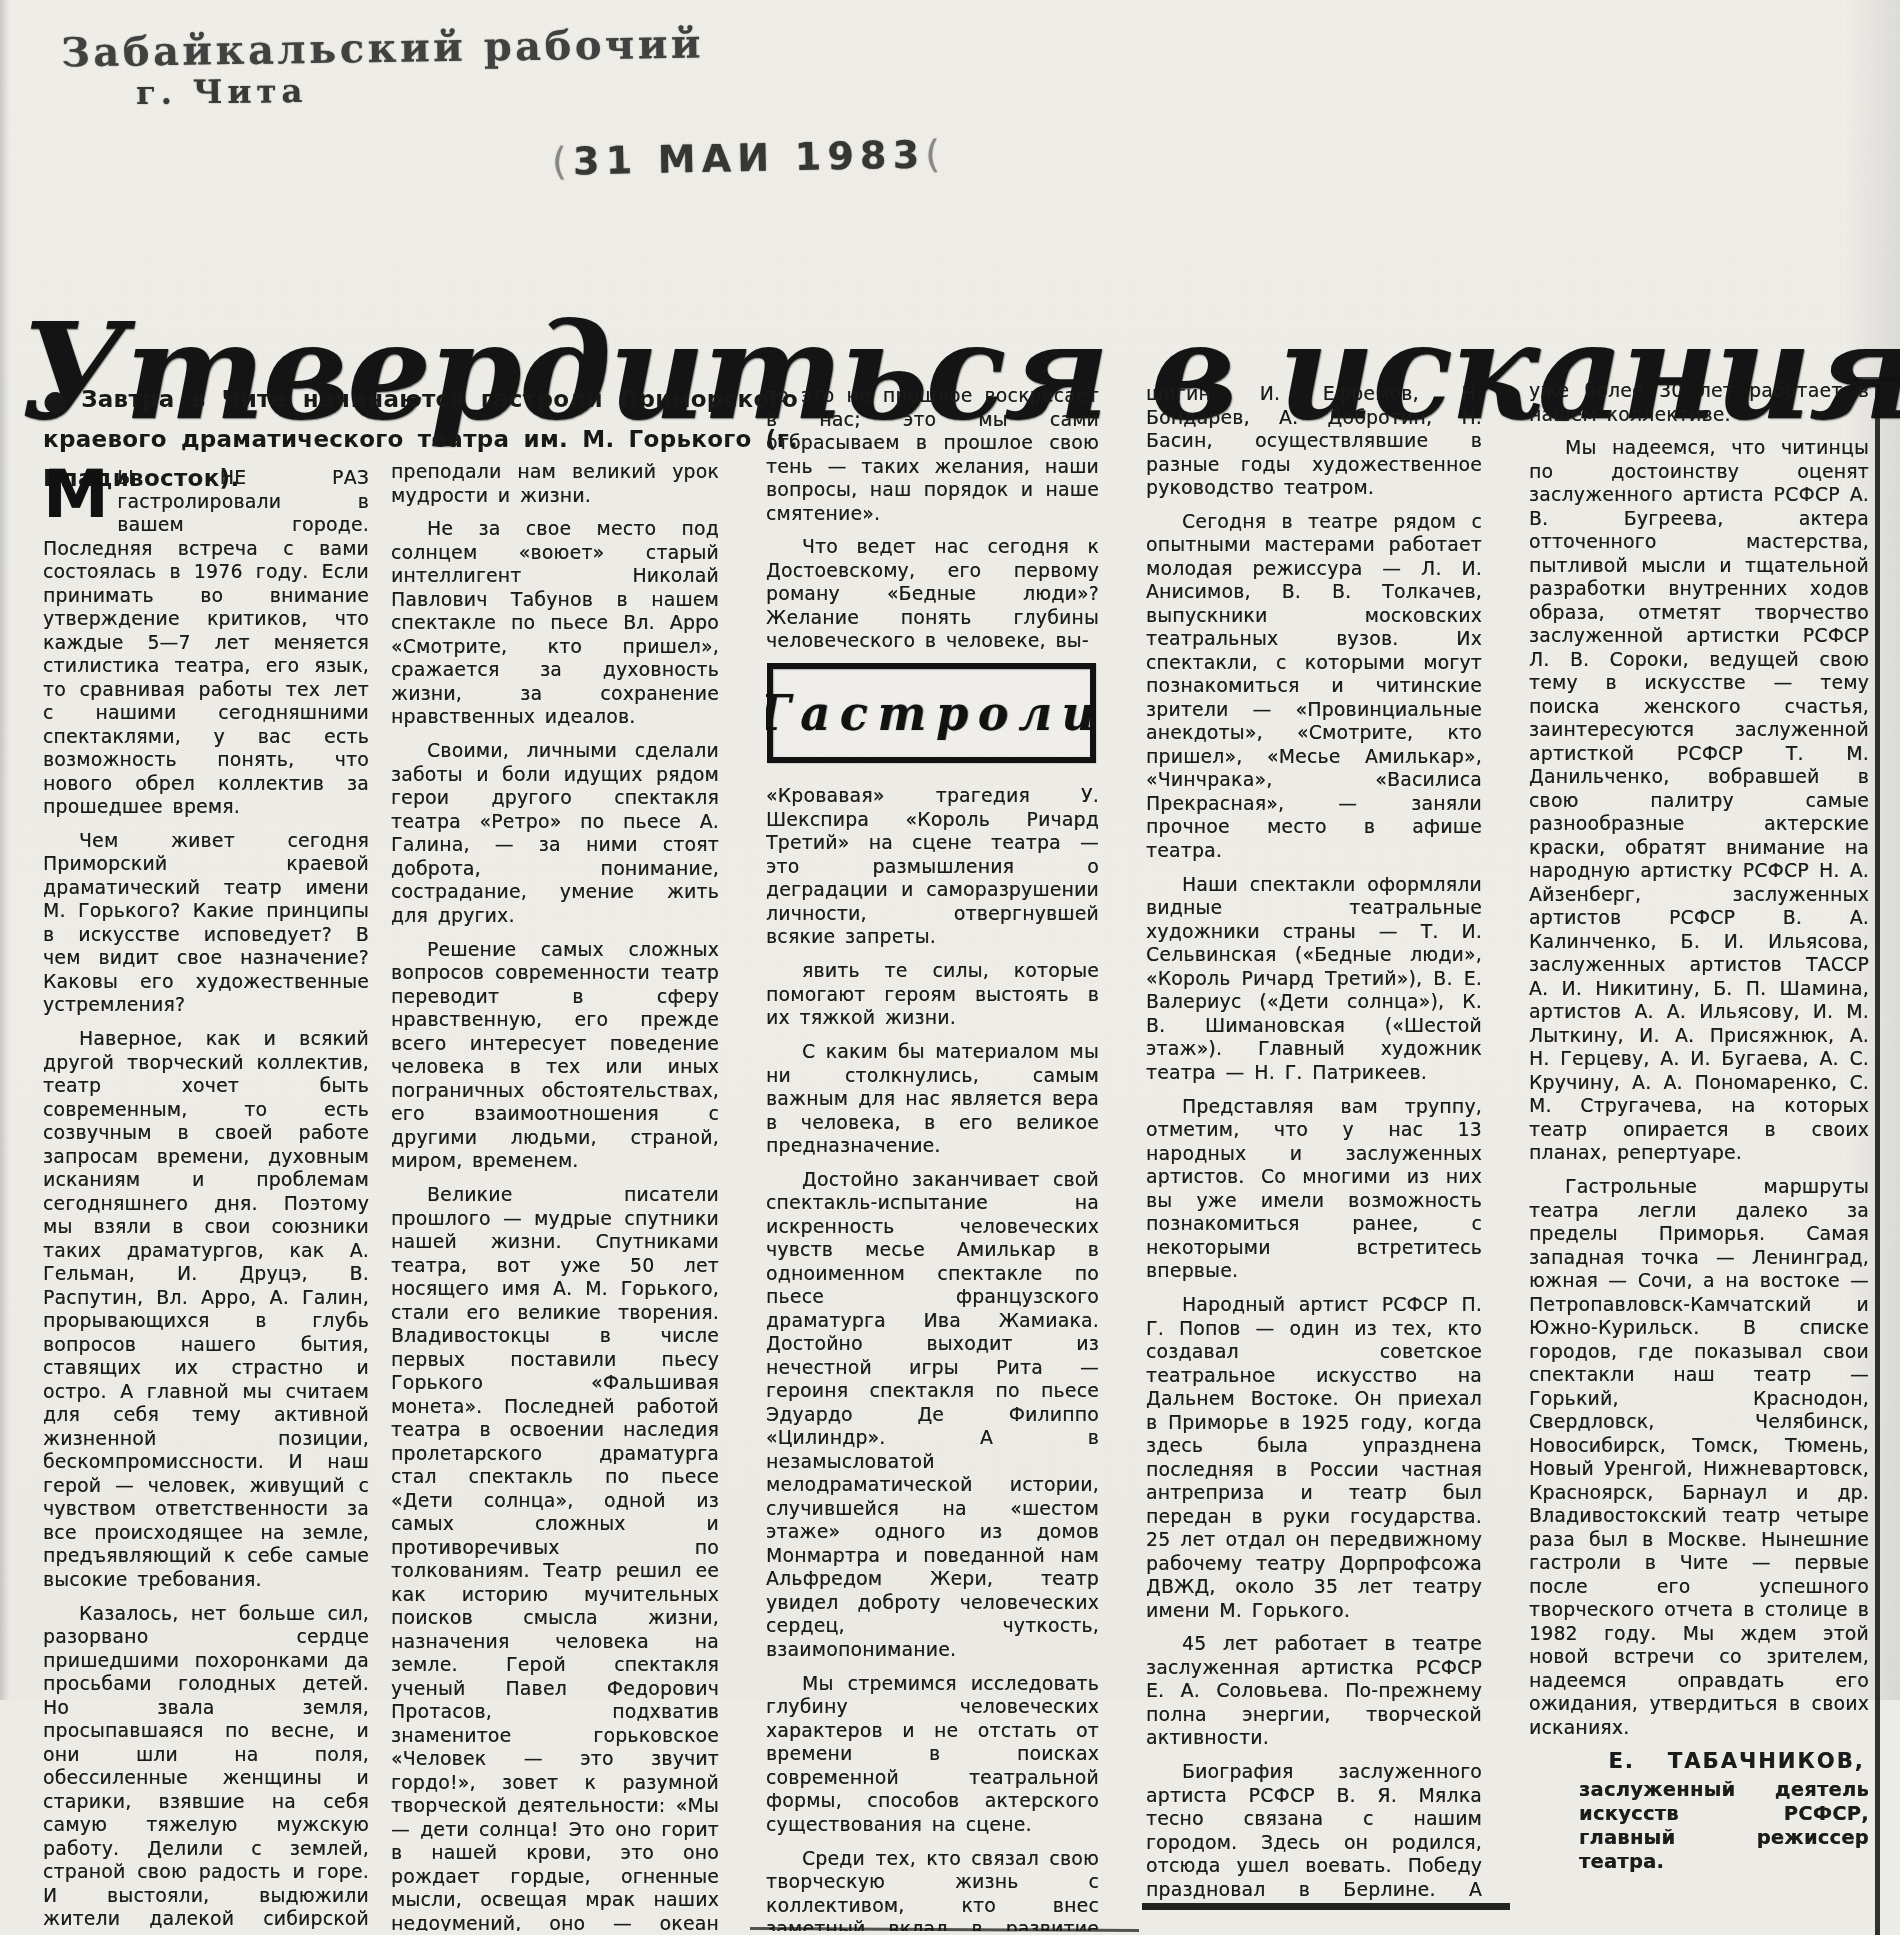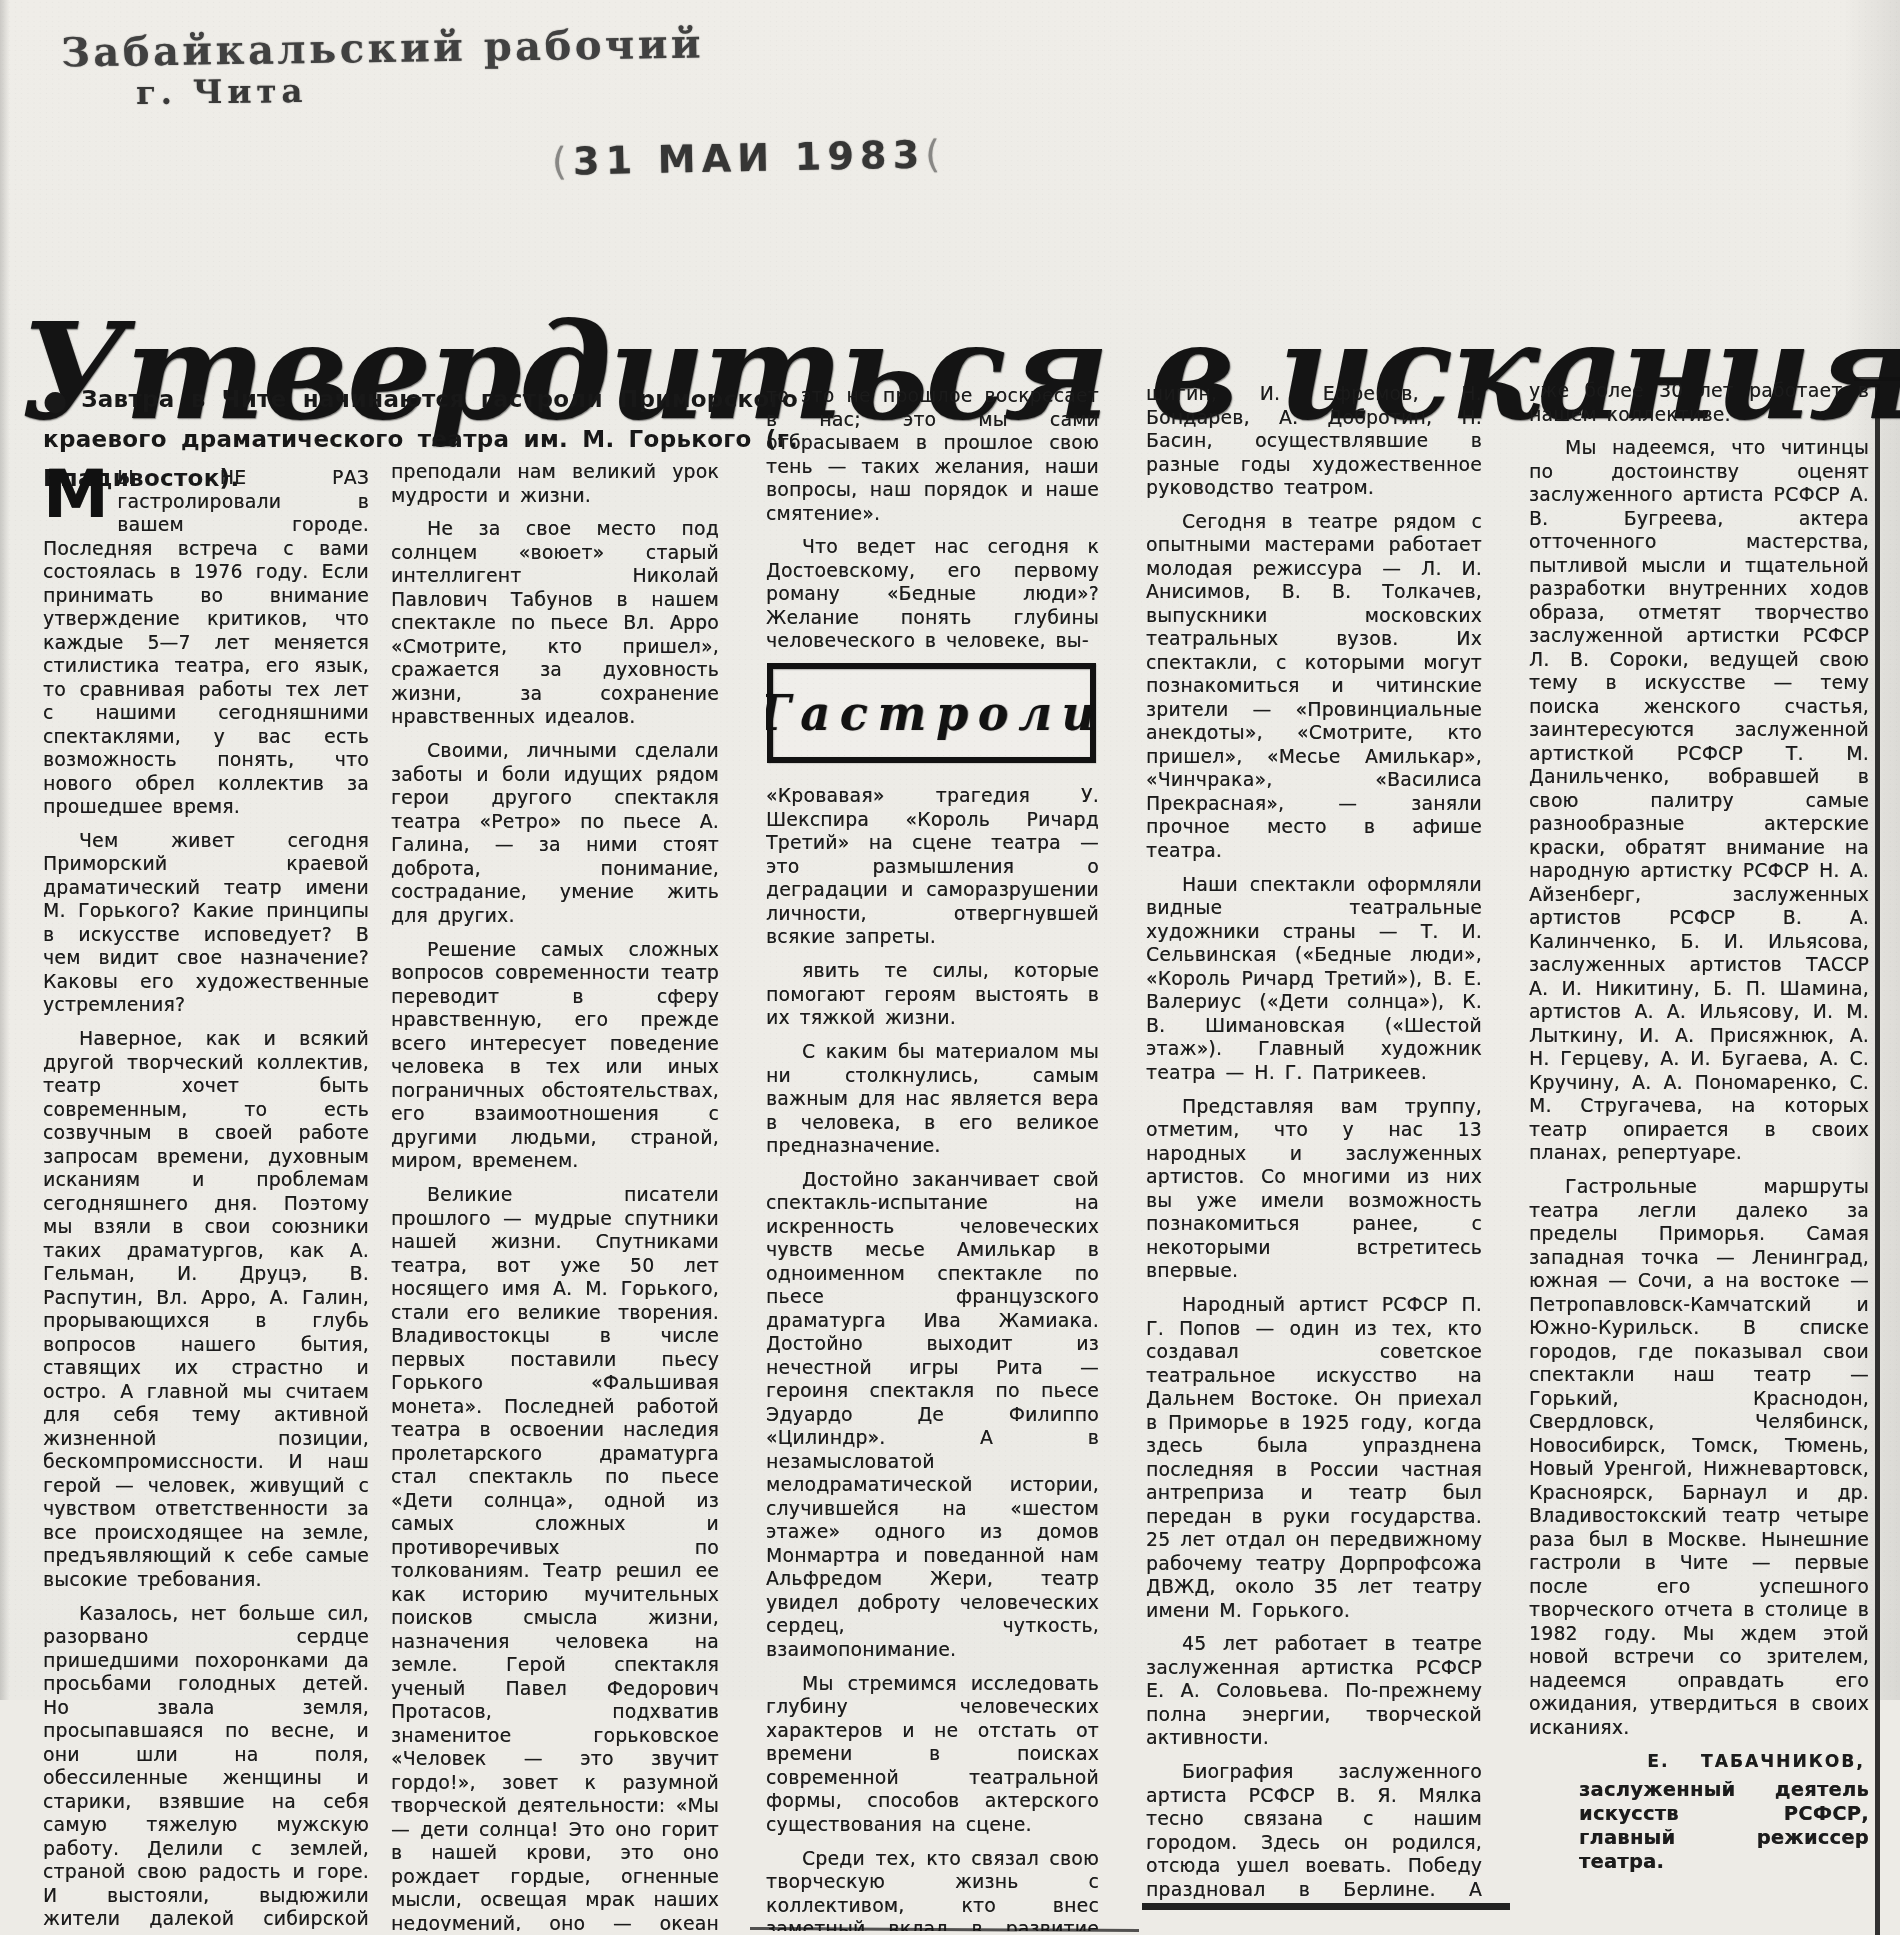--- a/index.html
+++ b/index.html
@@ -101,21 +101,21 @@
   }
   #gastroli-box span{
     font-family:"DejaVu Serif",serif;font-weight:700;
     font-size:46px;letter-spacing:9.7px;color:#121212;
     text-shadow:0.7px 0.7px 1px rgba(20,20,20,.6);
     transform:scaleY(1.05);
   }
 
   
   #byline-name{
-    text-align:right;font-weight:700;font-size:17px;
+    text-align:right;font-weight:700;font-size:21px;
     letter-spacing:2.1px;word-spacing:23.5px;
     margin:11px 4.1px 4.1px 0;text-indent:0;
   }
   #byline-title{
     font-weight:700;font-size:19.4px;line-height:24px;
     padding-left:50px;text-indent:0;text-align:justify;
     letter-spacing:0.3px;word-spacing:2.8px;
   }
 
   

